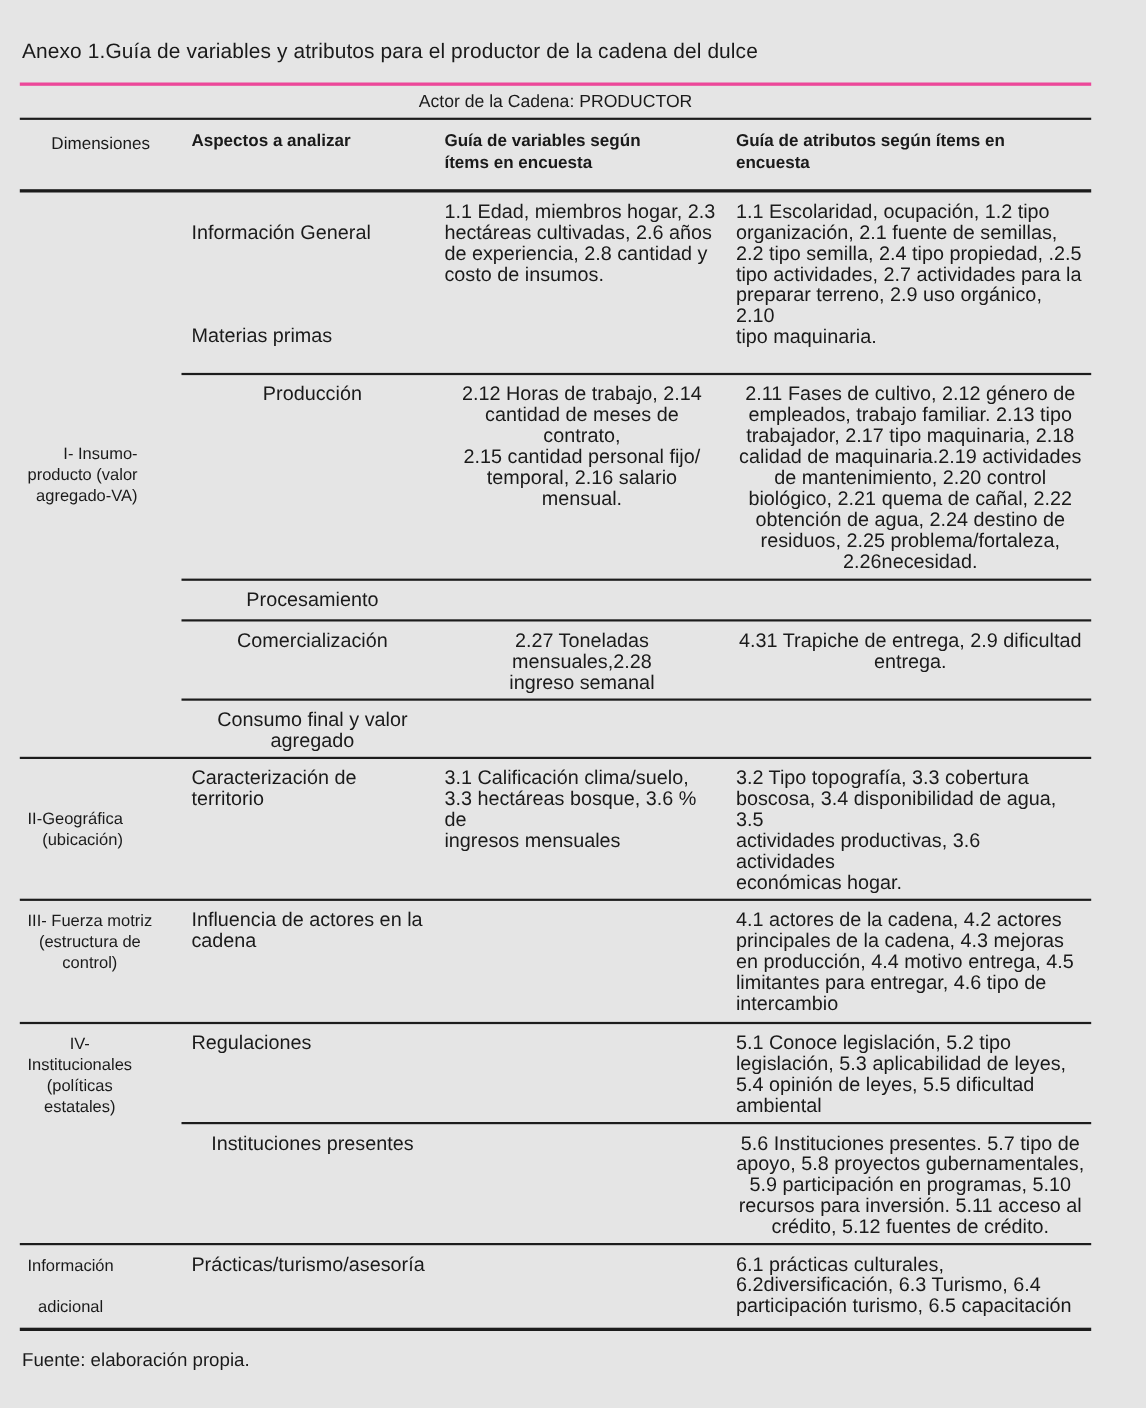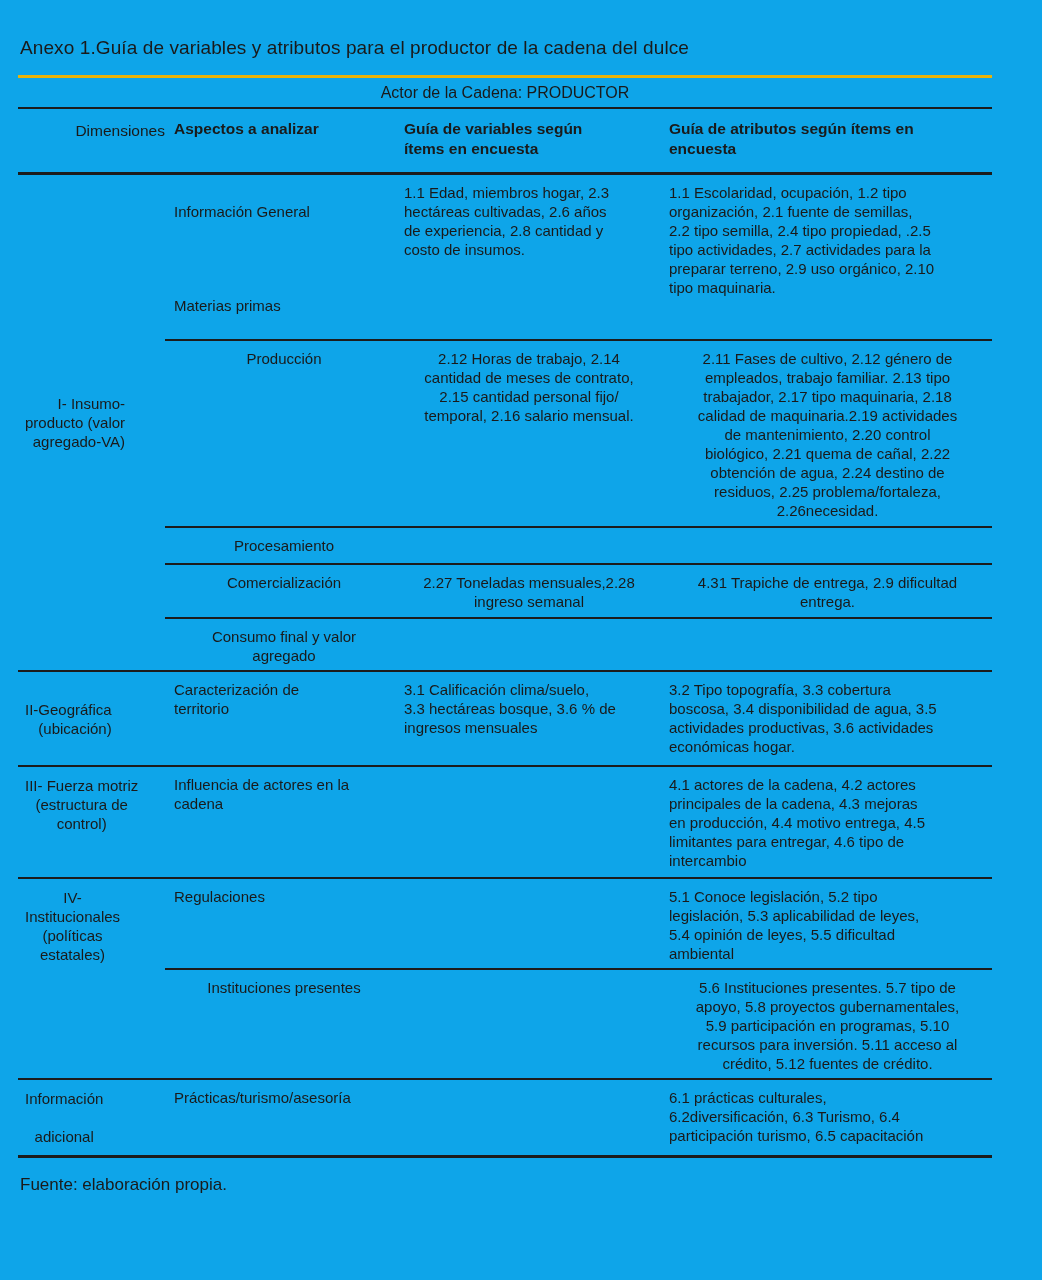--- a/index.html
+++ b/index.html
@@ -1,53 +1,53 @@
 <!DOCTYPE html>
 <html><head>
 <meta charset="utf-8">
 <style>
   html,body{margin:0;padding:0;background:#ffffff;}
   .page{
-    width:1042px;height:1280px;background:#0ea5e9;overflow:hidden;
+    width:1042px;height:1280px;background:#e5e5e5;overflow:hidden;
     font-family:"Liberation Sans",sans-serif;color:#1a1a1a;position:relative;
   }
   .title{
     padding:36px 30px 0 20px;font-size:19px;line-height:24px;font-weight:400;
     letter-spacing:.1px;
   }
   .tbl{
-    margin:15px 50px 0 18px;border-top:3px solid #eab308;
+    margin:15px 50px 0 18px;border-top:3px solid #ec4899;
   }
   .actor-row{
     text-align:center;font-size:16px;line-height:20px;padding:5px 0 4px;
     border-bottom:2px solid #1c1c1c;
   }
   .head-row{
     display:flex;border-bottom:3px solid #1c1c1c;padding:10px 0 13px;
   }
   .hc{font-size:15.5px;line-height:20px;white-space:pre-line;}
   .b{font-weight:700;}
   .c1{width:147px;box-sizing:border-box;flex-shrink:0;}
-  .c1.hcell{text-align:right;padding-top:2px;}
+  .c1.hcell{text-align:center;padding-top:2px;}
   .c2{width:235px;box-sizing:border-box;padding-left:9px;flex-shrink:0;}
   .c3{width:260px;box-sizing:border-box;padding-left:4px;flex-shrink:0;}
   .c4{flex:1;box-sizing:border-box;padding-left:9px;}
   .section{display:flex;border-bottom:2px solid #1c1c1c;}
   .section.last{border-bottom:3px solid #1c1c1c;}
   .dim{
     width:147px;flex-shrink:0;box-sizing:border-box;padding:9px 4px 9px 7px;
     font-size:15px;line-height:19px;white-space:pre-line;display:flex;
   }
   .dim.v-center{align-items:center;text-align:right;}
   .dim.v-top{align-items:flex-start;text-align:center;}
   .rows{flex:1;display:flex;flex-direction:column;}
   .row{display:flex;}
   .row + .row{border-top:2px solid #1c1c1c;text-align:center;}
   .cell{
-    padding:8px 6px 5px 9px;font-size:15px;line-height:19px;white-space:pre-line;
+    padding:8px 6px 5px 9px;font-size:18px;line-height:19px;white-space:pre-line;
   }
   .cell.c2{padding-left:9px;}
   .cell.c3{padding-left:4px;}
   .cell.c4{padding-left:9px;}
   .aspect2{margin-top:56px;}
   .fuente{margin:16px 0 0 20px;font-size:17px;line-height:22px;}
 </style>
 </head>
 <body>
 

